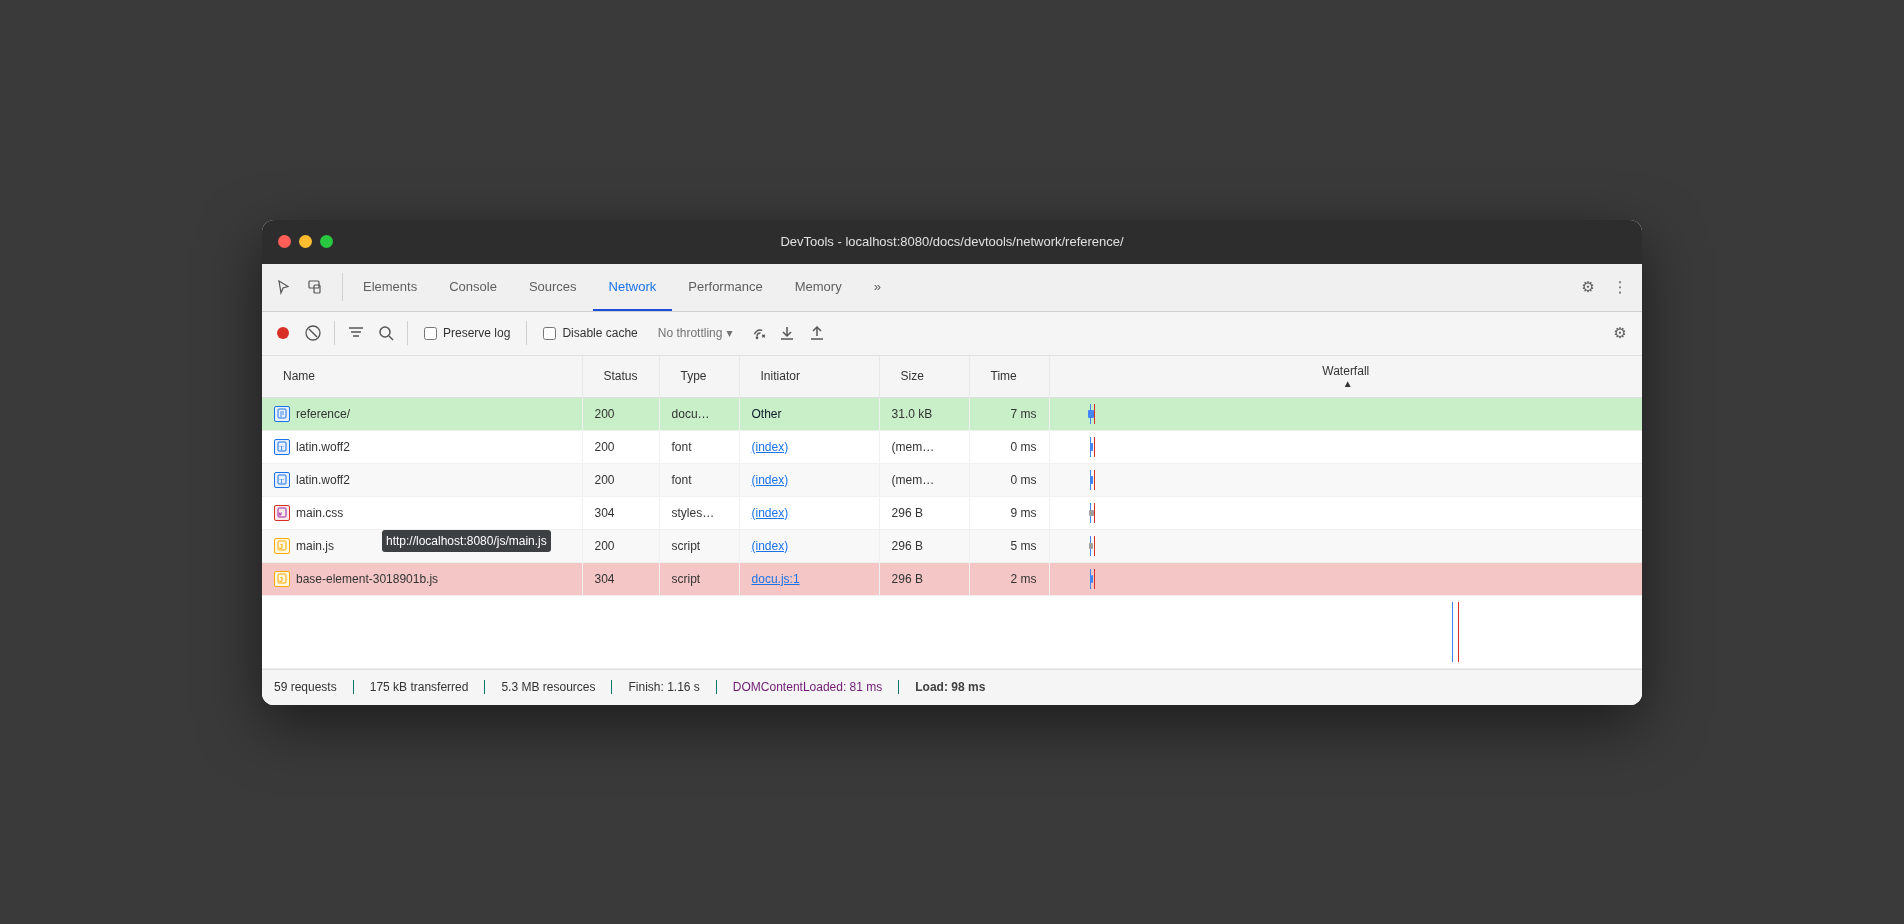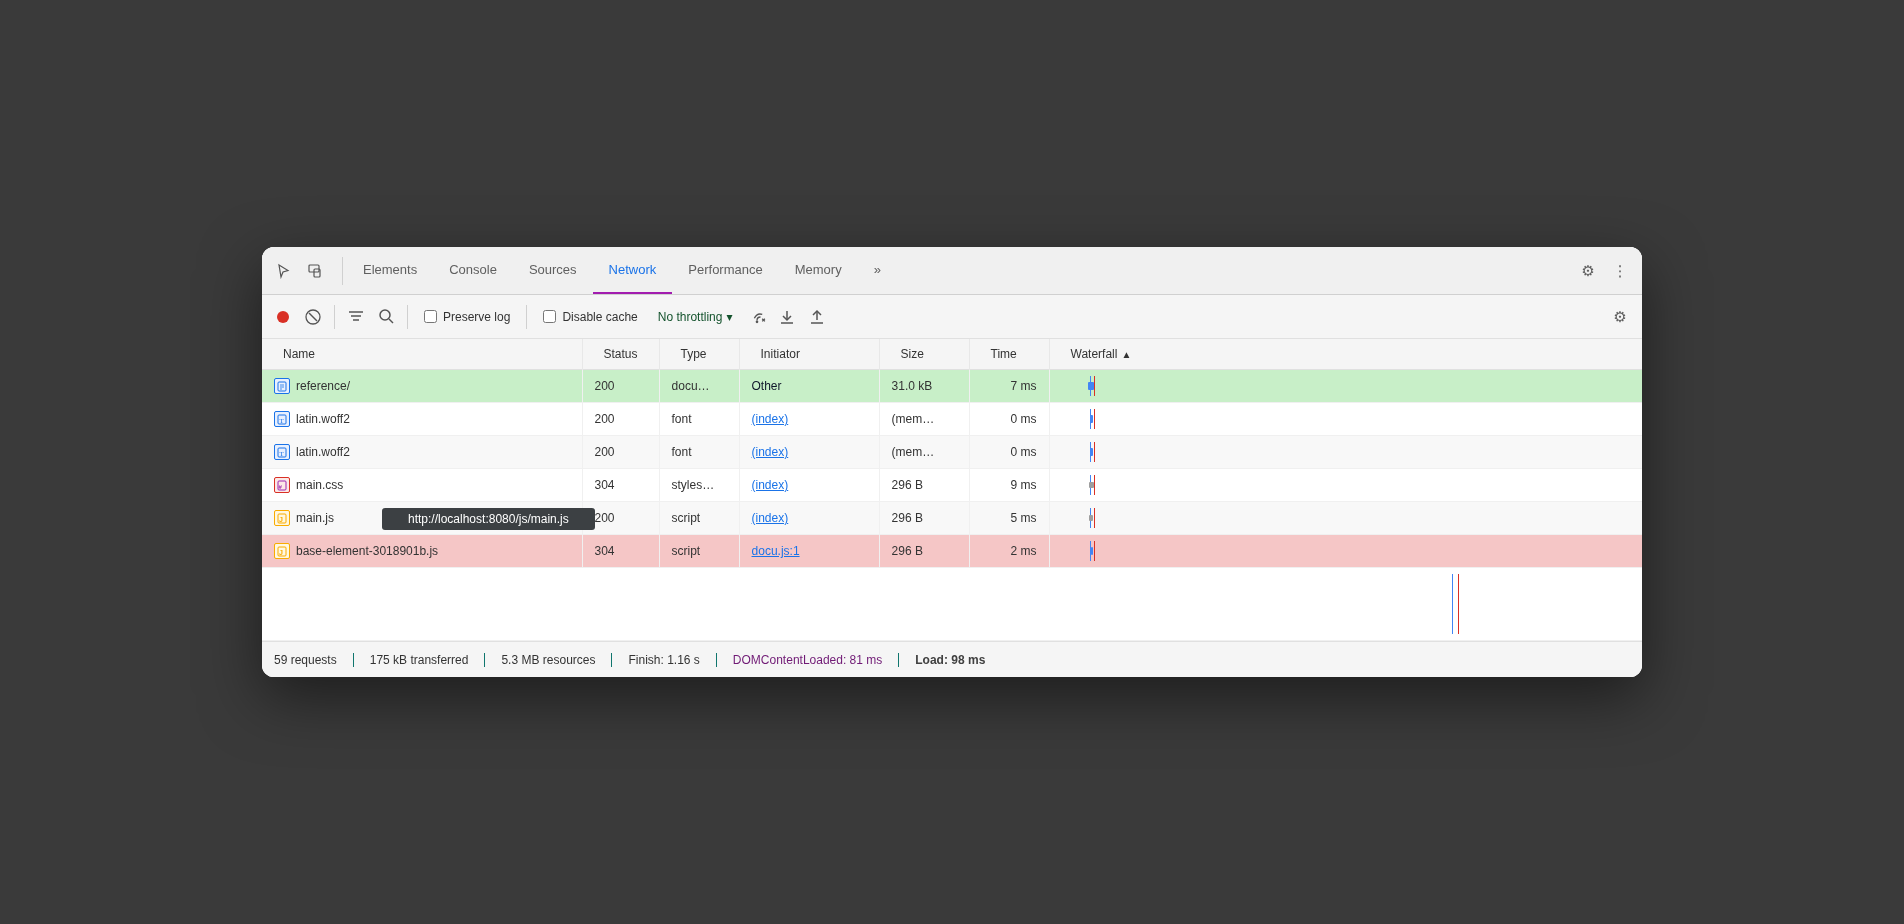--- a/index.html
+++ b/index.html
@@ -91,21 +91,21 @@
       display: flex;
       align-items: center;
       font-size: 13px;
       color: #5f5f5f;
       cursor: pointer;
       border-bottom: 2px solid transparent;
       white-space: nowrap;
     }
     .tab.active {
       color: #1a73e8;
-      border-bottom: 2px solid #a21caf;
+      border-bottom: 2px solid #1d4ed8;
       font-weight: 500;
     }
     .tab-bar-right {
       display: flex;
       align-items: center;
       gap: 4px;
       margin-left: auto;
     }
     .icon-btn {
       width: 28px;
@@ -161,21 +161,21 @@
     .toolbar-checkbox-label input {
       width: 13px;
       height: 13px;
       cursor: pointer;
     }
     .throttle-select {
       display: flex;
       align-items: center;
       gap: 4px;
       font-size: 12px;
-      color: #14532d;
+      color: #737373;
       padding: 0 8px;
       cursor: pointer;
     }
     .toolbar-right {
       margin-left: auto;
       display: flex;
       align-items: center;
       gap: 4px;
     }
     
@@ -283,25 +283,25 @@
       height: 8px;
       top: 6px;
       border-radius: 1px;
     }
     .bar-blue { background: #4285f4; }
     
     .tooltip {
       position: absolute;
       background: #3c4043;
       color: #ffffff;
-      padding: 4px 26px;
+      padding: 4px 4px;
       border-radius: 3px;
       font-size: 12px;
       white-space: nowrap;
-      top: 6px;
+      top: 0;
       left: 120px;
       z-index: 10;
     }
     
     .status-bar {
       background: #f5f5f5;
       border-top: 1px solid #e0e0e0;
       height: 36px;
       display: flex;
       align-items: center;
@@ -319,27 +319,36 @@
     .status-item:last-child { border-right: none; }
     .status-dom { color: #701a75; font-weight: 500; text-align: right; }
     .status-load { color: #404040; font-weight: 700; }
     .sort-arrow {
       font-size: 10px;
       margin-left: 4px;
     }
     .th-waterfall {
       display: flex;
       align-items: center;
+      flex-direction: column;
     }
   </style>
 </head>
 <body>
 
 <div class="window">
 
+  <div class="title-bar">
+    <div class="traffic-lights">
+      <div class="traffic-light tl-red"></div>
+      <div class="traffic-light tl-yellow"></div>
+      <div class="traffic-light tl-green"></div>
+    </div>
+    <div class="title-bar-title">DevTools - localhost:8080/docs/devtools/network/reference/</div>
+  </div>
 
   <div class="devtools-body">
 
     <div class="tab-bar">
       <div class="tab-bar-left">
         <div class="tab-icon-btn" title="Select element">
           <svg width="16" height="16" viewBox="0 0 16 16" fill="none">
             <path d="M3 2l9 5.5-5 1.5-2 5L3 2z" stroke="#555" stroke-width="1.2" fill="none"></path>
           </svg>
         </div>

